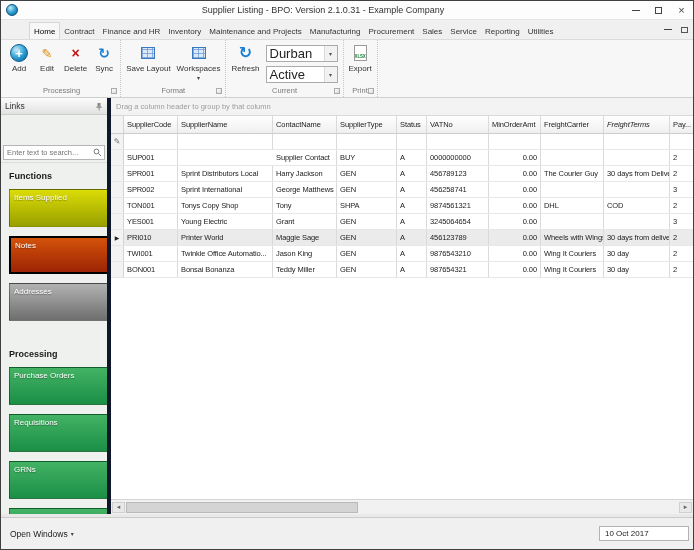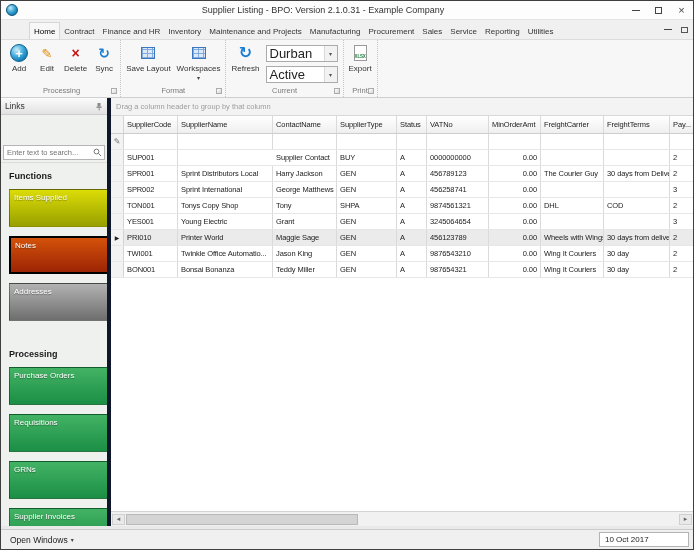--- a/index.html
+++ b/index.html
@@ -110,21 +110,21 @@
   .gbody { flex:1; overflow:hidden; background:#fff; }
   .hscroll { height:15px; flex:0 0 auto; background:#f1f1f1; border-top:1px solid #d4d4d4;
              display:flex; align-items:center; padding:0 1px; }
   .sarrow { width:13px; height:11px; display:flex; align-items:center; justify-content:center;
             font-size:7px; color:#666; background:#e9e9e9; border:1px solid #cfcfcf; }
   .strack { flex:1; height:11px; margin:0 1px; background:#f1f1f1; position:relative; }
   .sthumb { position:absolute; left:0; top:0; height:11px; width:42%;
             background:#d4d4d4; border:1px solid #b9b9b9; }
 
   
-  .statusbar { height:20px; flex:0 0 auto; background:#f0f0f0; border-top:1px solid #cbcbcb;
+  .statusbar { height:32px; flex:0 0 auto; background:#f0f0f0; border-top:1px solid #cbcbcb;
                display:flex; align-items:center; padding:0 4px; }
   .openwin { display:flex; align-items:center; gap:3px; font-size:8.5px; color:#222; padding:2px 5px; }
   .caret { font-size:6px; color:#444; }
   .date-box { margin-left:auto; width:90px; height:15px; background:#fff; border:1px solid #b3b3b3;
               display:flex; align-items:center; padding:0 5px; font-size:8px; color:#222; }
 </style>
 </head>
 <body>
 
 <div class="window">
@@ -313,21 +313,21 @@
       <div class="gheader">
           <div class="indicator"></div>
           <div class="gcell hcell" style="width: 54px;">SupplierCode</div>
           <div class="gcell hcell" style="width: 95px;">SupplierName</div>
           <div class="gcell hcell" style="width: 64px;">ContactName</div>
           <div class="gcell hcell" style="width: 60px;">SupplierType</div>
           <div class="gcell hcell" style="width: 30px;">Status</div>
           <div class="gcell hcell" style="width: 62px;">VATNo</div>
           <div class="gcell hcell" style="width: 52px;">MinOrderAmt</div>
           <div class="gcell hcell" style="width: 63px;">FreightCarrier</div>
-          <div class="gcell hcell" style="width: 66px;">FreightTerms</div>
+          <div class="gcell hcell" style="width: 66px; font-style: italic;">FreightTerms</div>
           <div class="gcell hcell" style="width: 40px;">Pay...</div>
         </div>
       <div class="grow">
           <div class="indicator">
             <span class="pencil-sm">✎</span>
           </div>
           <div class="gcell" style="width: 54px;"></div>
           <div class="gcell" style="width: 95px;"></div>
           <div class="gcell" style="width: 64px;"></div>
           <div class="gcell" style="width: 60px;"></div>

